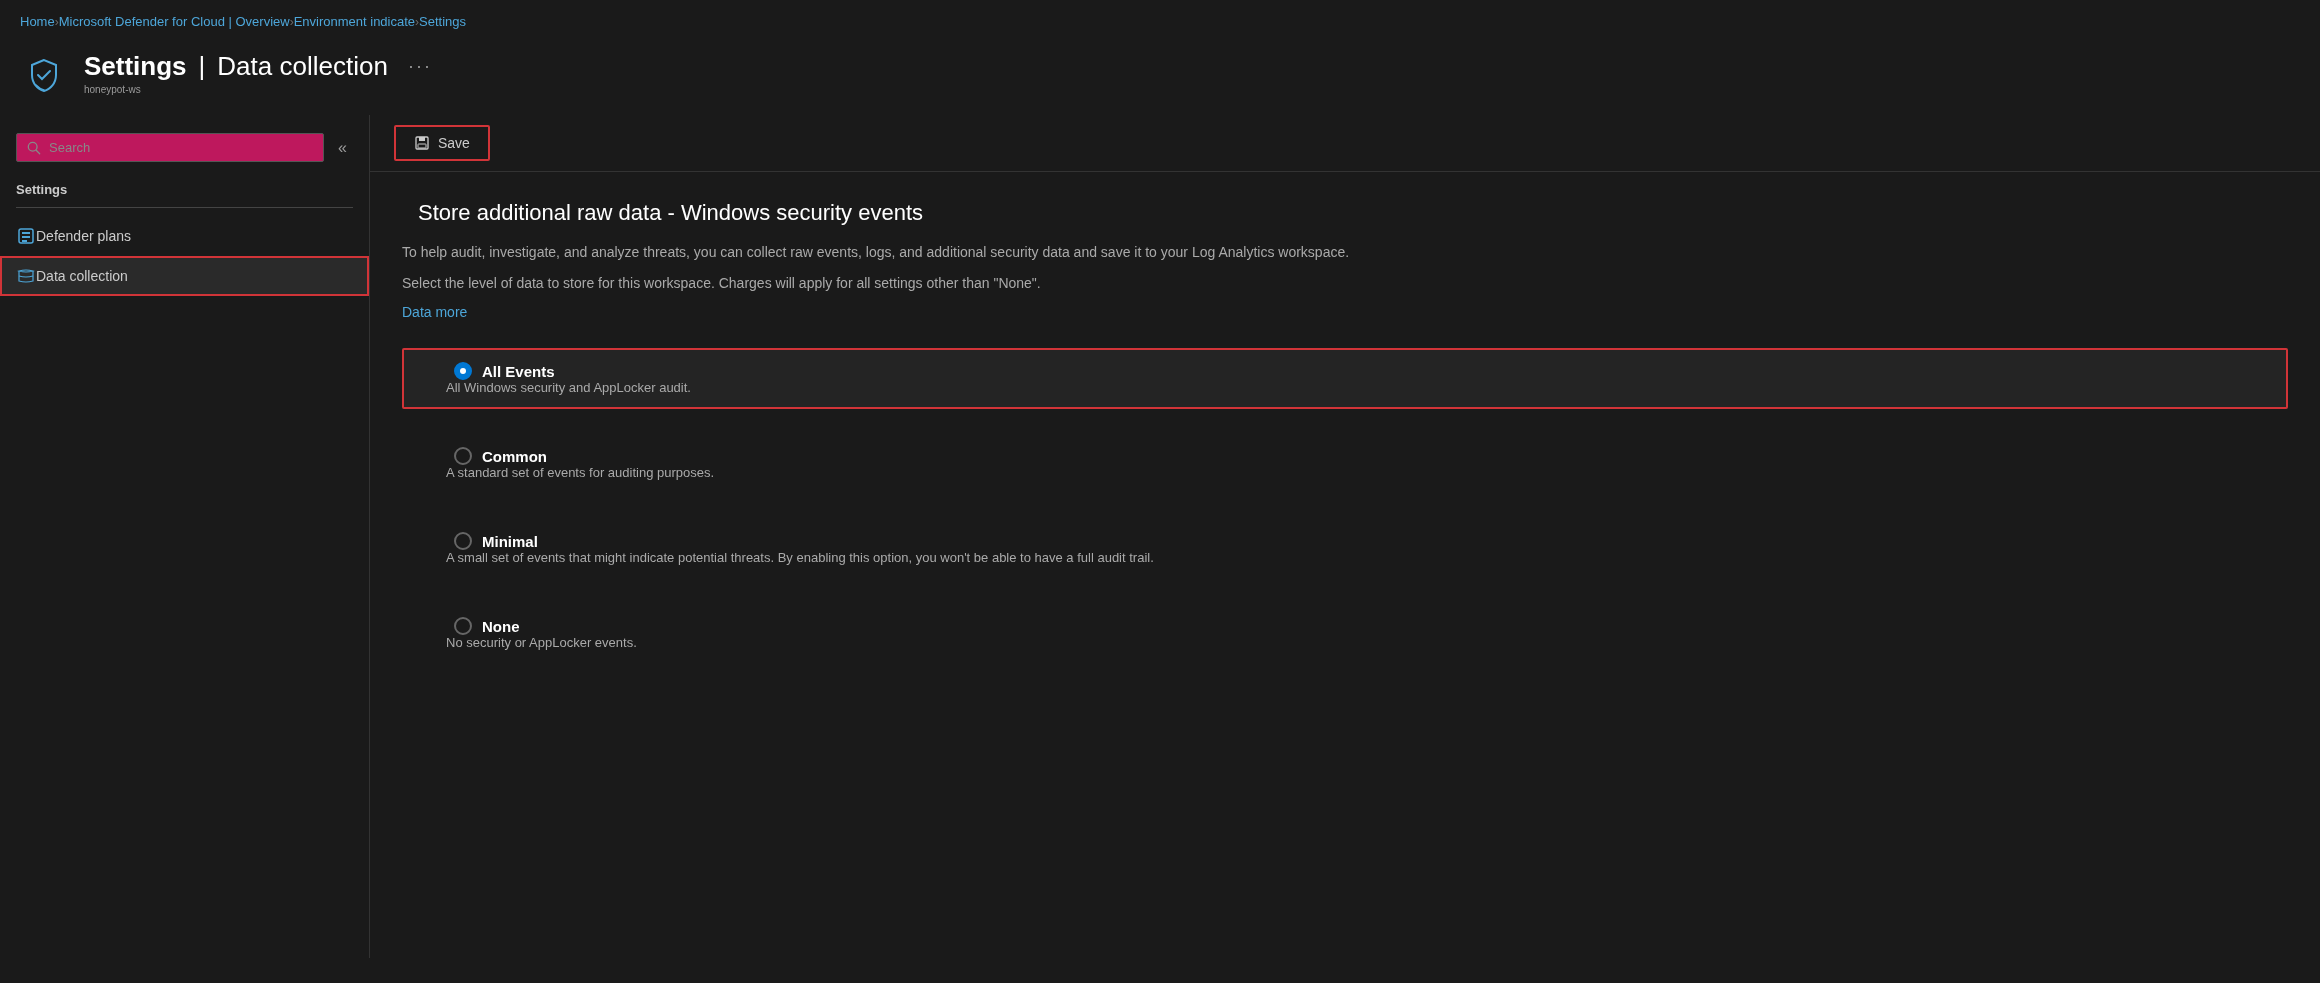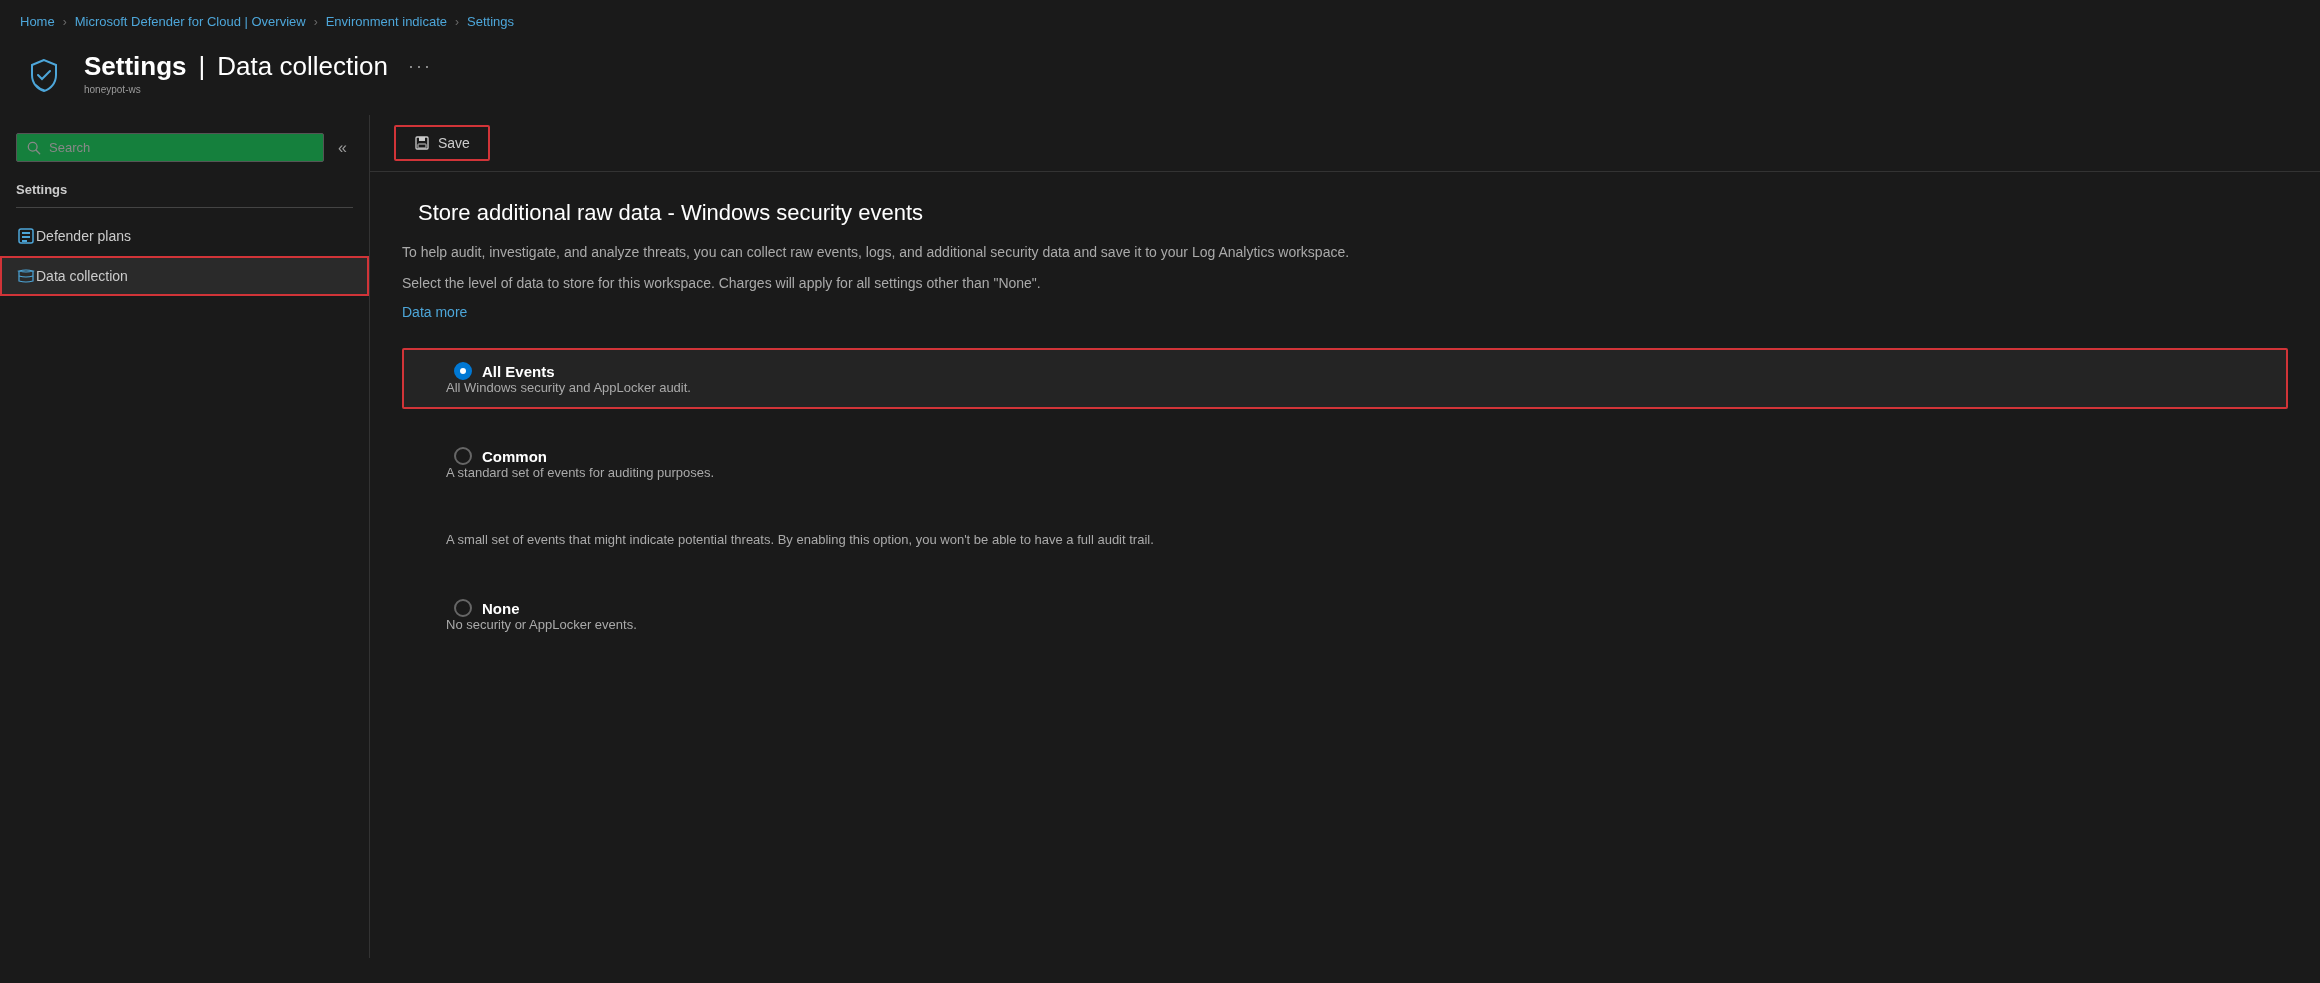--- a/index.html
+++ b/index.html
@@ -9,21 +9,21 @@
       font-family: 'Segoe UI', Arial, sans-serif;
       font-size: 14px;
       width: 2320px;
       min-height: 983px;
     }
 
     
     .breadcrumb {
       display: flex;
       align-items: center;
-      gap: 8px;
+      gap: 0;
       padding: 14px 20px;
       font-size: 13px;
       color: #9b9b9b;
     }
     .breadcrumb a {
       color: #4da6d9;
       text-decoration: none;
     }
     .breadcrumb-separator {
       color: #6a6a6a;
@@ -103,21 +103,21 @@
     }
     .search-container {
       padding: 8px 16px 12px 16px;
       display: flex;
       align-items: center;
       gap: 8px;
     }
     .search-box {
       display: flex;
       align-items: center;
-      background: #15803d;
+      background: #be185d;
       border: 1px solid #555;
       border-radius: 2px;
       padding: 6px 10px;
       flex: 1;
       gap: 8px;
     }
     .search-box input {
       background: none;
       border: none;
       outline: none;
@@ -401,20 +401,24 @@
             <div class="radio-option-header">
               <div class="radio-btn"></div>
               <span class="radio-label">Common</span>
             </div>
             <div class="radio-description">A standard set of events for auditing purposes.</div>
           </div>
         </div>
 
         <div class="radio-option">
           <div class="radio-option-box">
+            <div class="radio-option-header">
+              <div class="radio-btn"></div>
+              <span class="radio-label">Minimal</span>
+            </div>
             <div class="radio-description">A small set of events that might indicate potential threats. By enabling this option, you won't be able to have a full audit trail.</div>
           </div>
         </div>
 
         <div class="radio-option">
           <div class="radio-option-box">
             <div class="radio-option-header">
               <div class="radio-btn"></div>
               <span class="radio-label">None</span>
             </div>

